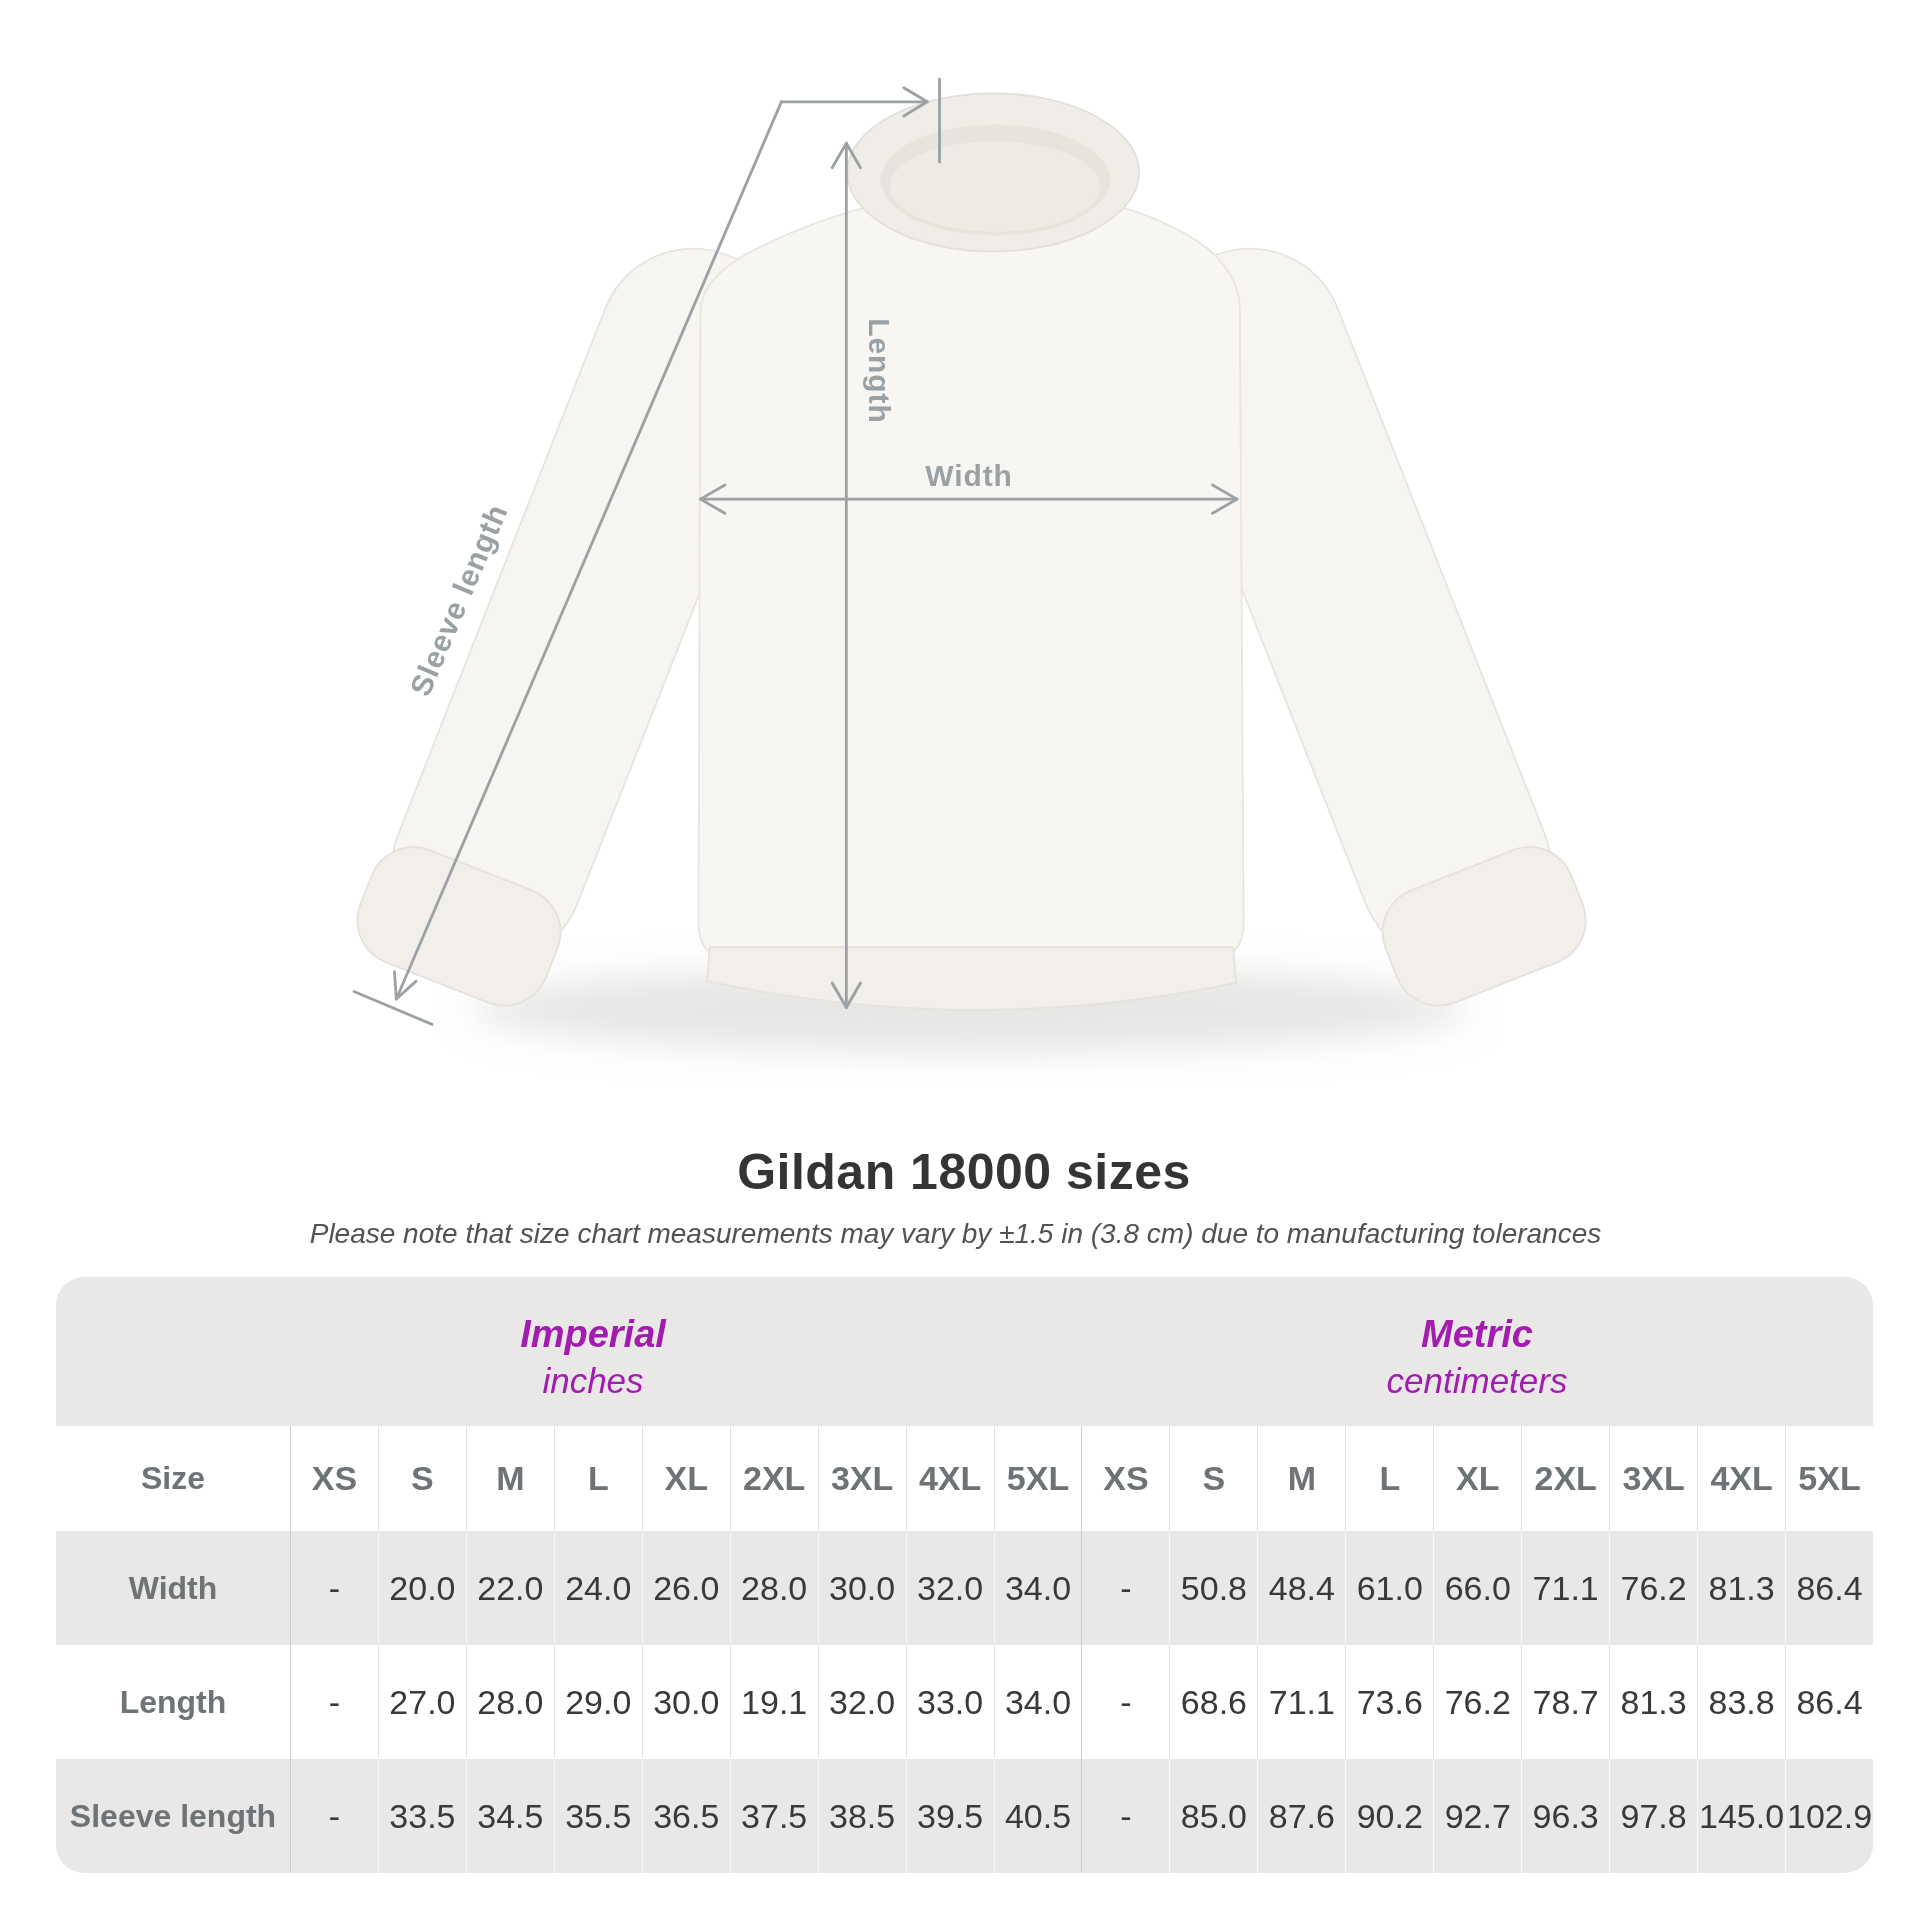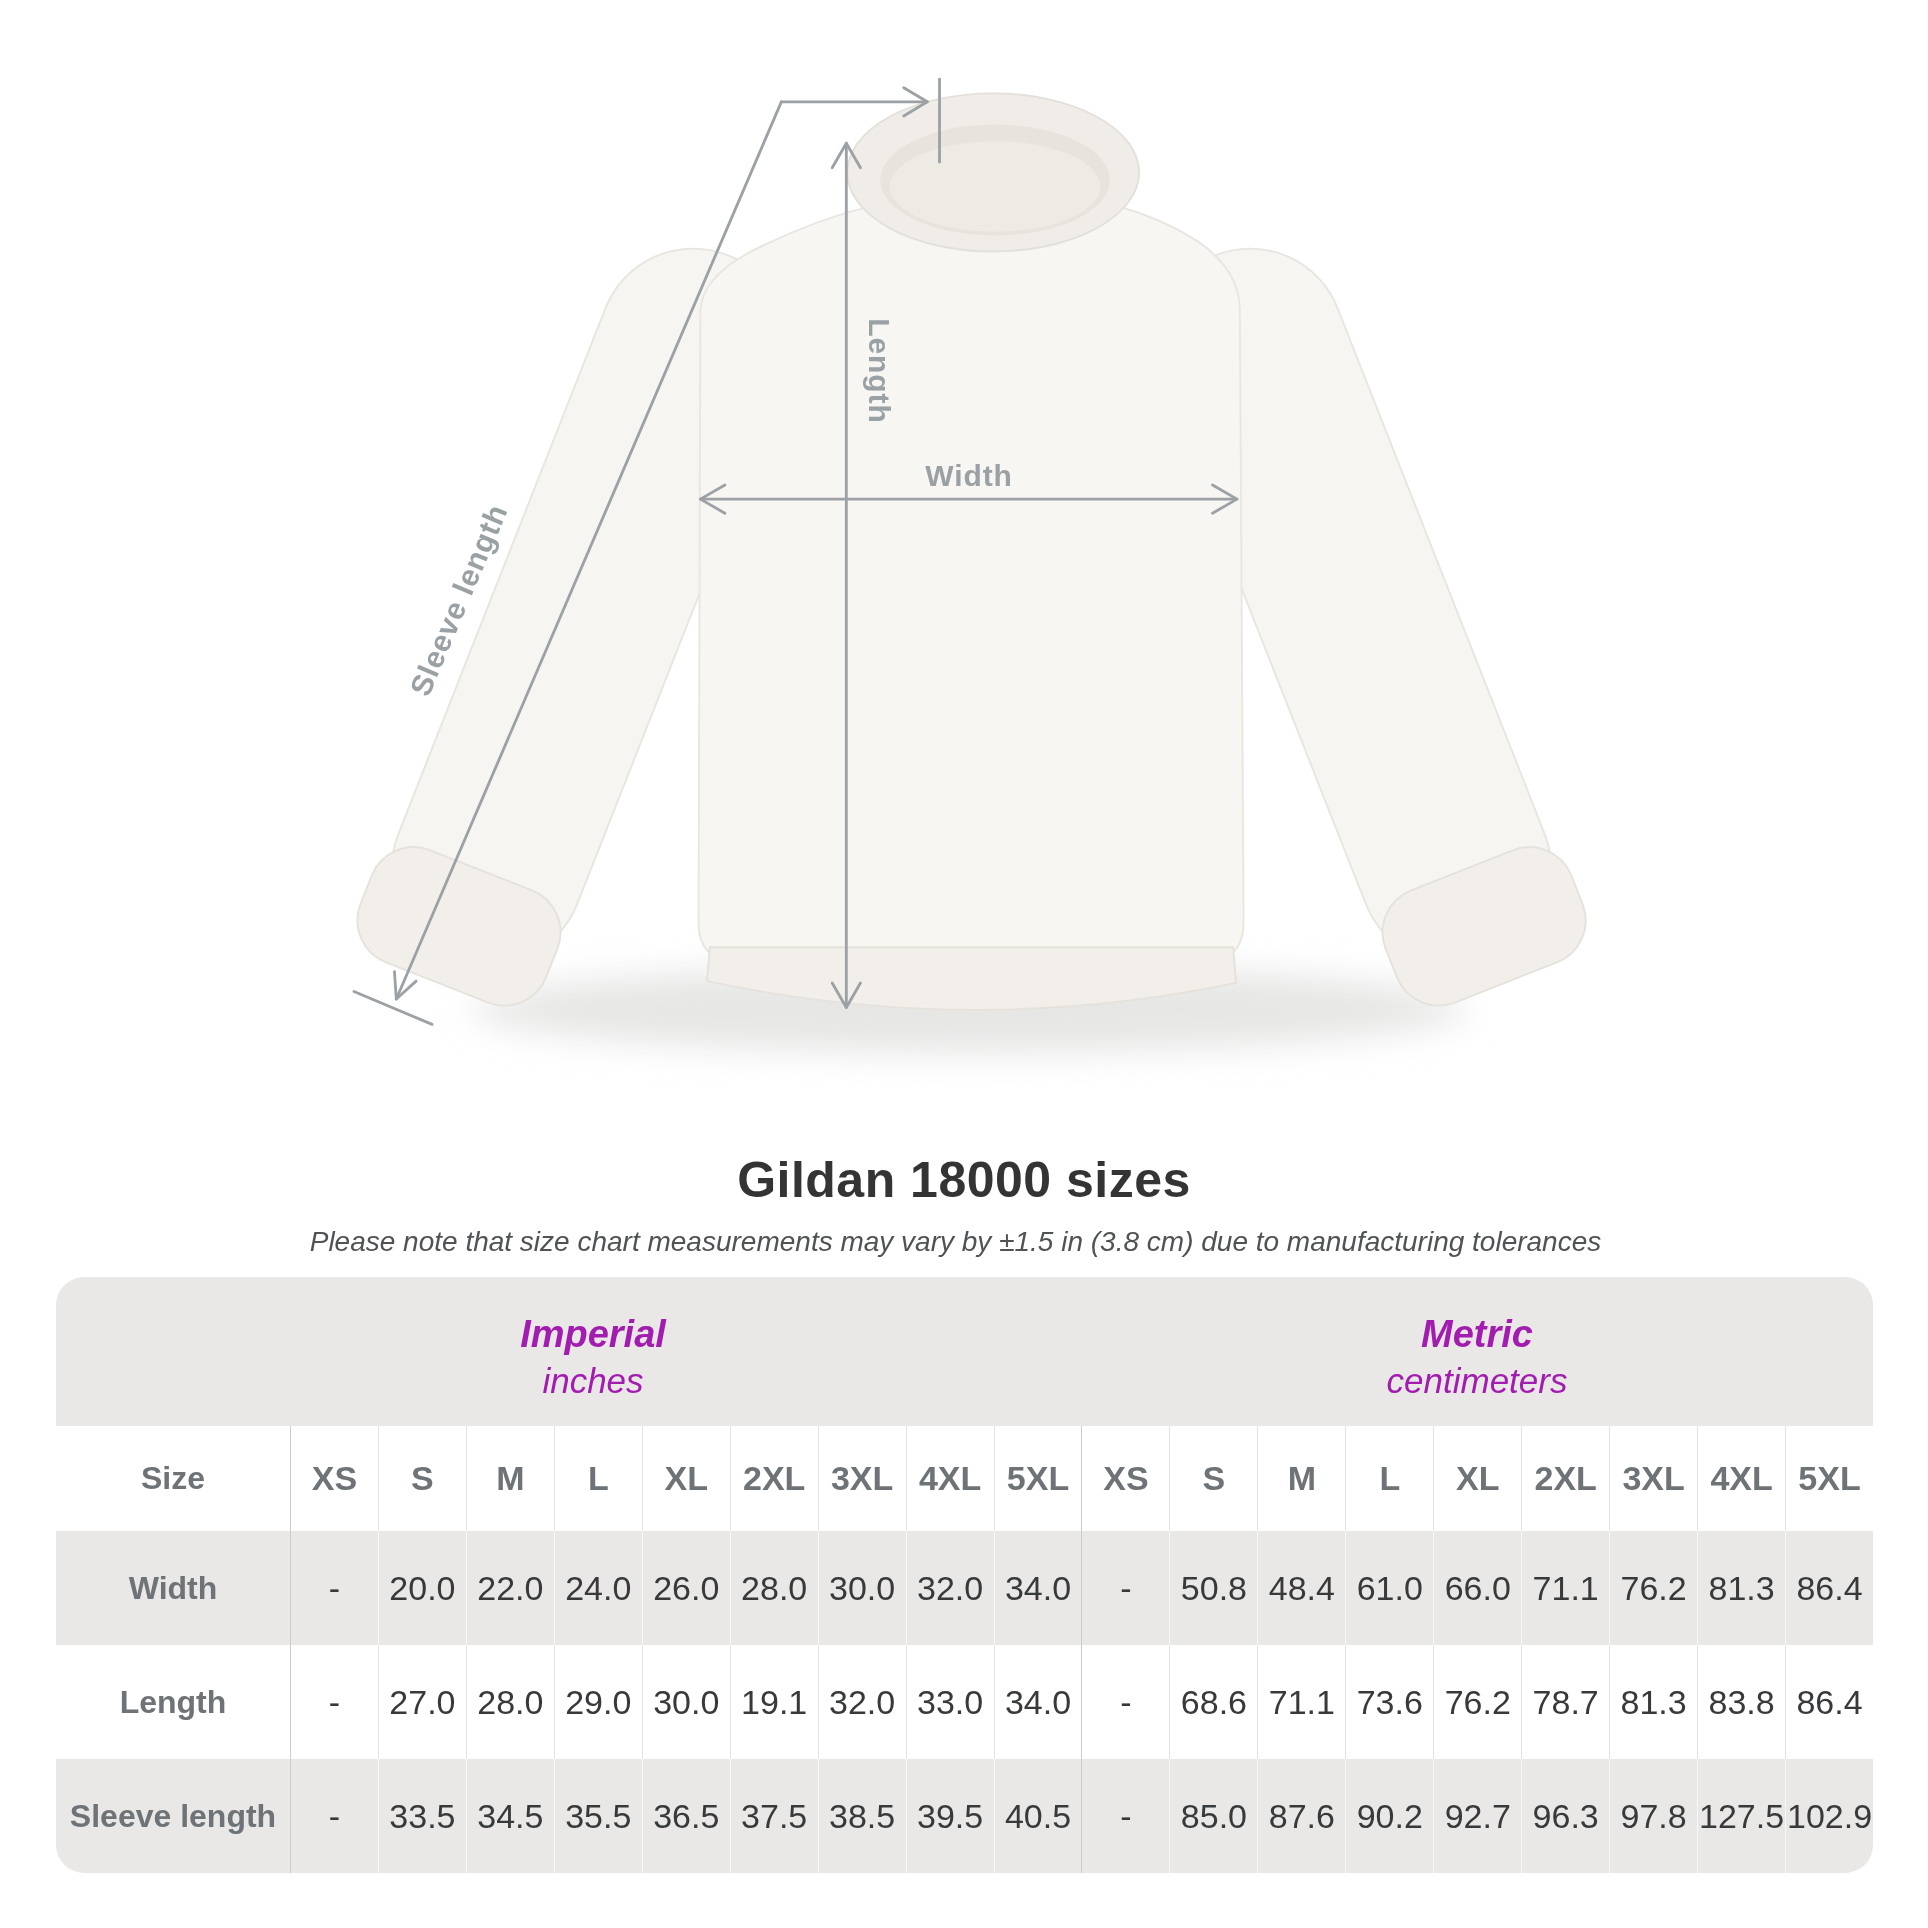--- a/index.html
+++ b/index.html
@@ -12,21 +12,21 @@
   .diagram svg{position:absolute;left:0;top:0;}
   .measure-label{
     position:absolute;color:#9aa1a5;font-weight:bold;font-size:30px;
     letter-spacing:0.9px;white-space:nowrap;
   }
   .label-length{left:879px;top:371px;transform:translate(-50%,-50%) rotate(90deg);}
   .label-width{left:969px;top:476px;transform:translate(-50%,-50%);}
   .label-sleeve{left:459px;top:600px;transform:translate(-50%,-50%) rotate(-67deg);}
   
   .heading{position:absolute;left:0;top:1135px;width:1928px;text-align:center;}
-  .title{margin:16px;font-size:50px;font-weight:bold;color:#343434;letter-spacing:0.5px;}
+  .title{margin:8px;font-size:50px;font-weight:bold;color:#343434;letter-spacing:0.5px;}
   .subtitle{margin:17px 17px 0 0;font-size:28px;font-style:italic;color:#4f5355;}
   
   .size-table{
     position:absolute;left:56px;top:1277px;width:1817px;
     border-radius:28px;overflow:hidden;background:#ffffff;
   }
   .unit-band{
     display:grid;grid-template-columns:1025px 792px;height:149px;
     background:#e9e8e7;
   }
@@ -209,19 +209,19 @@
         <div class="cell row-data row-gray c-sep">38.5</div>
         <div class="cell row-data row-gray c-sep">39.5</div>
         <div class="cell row-data row-gray c-sep">40.5</div>
         <div class="cell row-data row-gray c-div">-</div>
         <div class="cell row-data row-gray c-sep">85.0</div>
         <div class="cell row-data row-gray c-sep">87.6</div>
         <div class="cell row-data row-gray c-sep">90.2</div>
         <div class="cell row-data row-gray c-sep">92.7</div>
         <div class="cell row-data row-gray c-sep">96.3</div>
         <div class="cell row-data row-gray c-sep">97.8</div>
-        <div class="cell row-data row-gray c-sep">127.5</div>
+        <div class="cell row-data row-gray c-sep">145.0</div>
         <div class="cell row-data row-gray c-sep">102.9</div>
       </div>
   </div>
 
 </div>
 
 
 </body></html>

